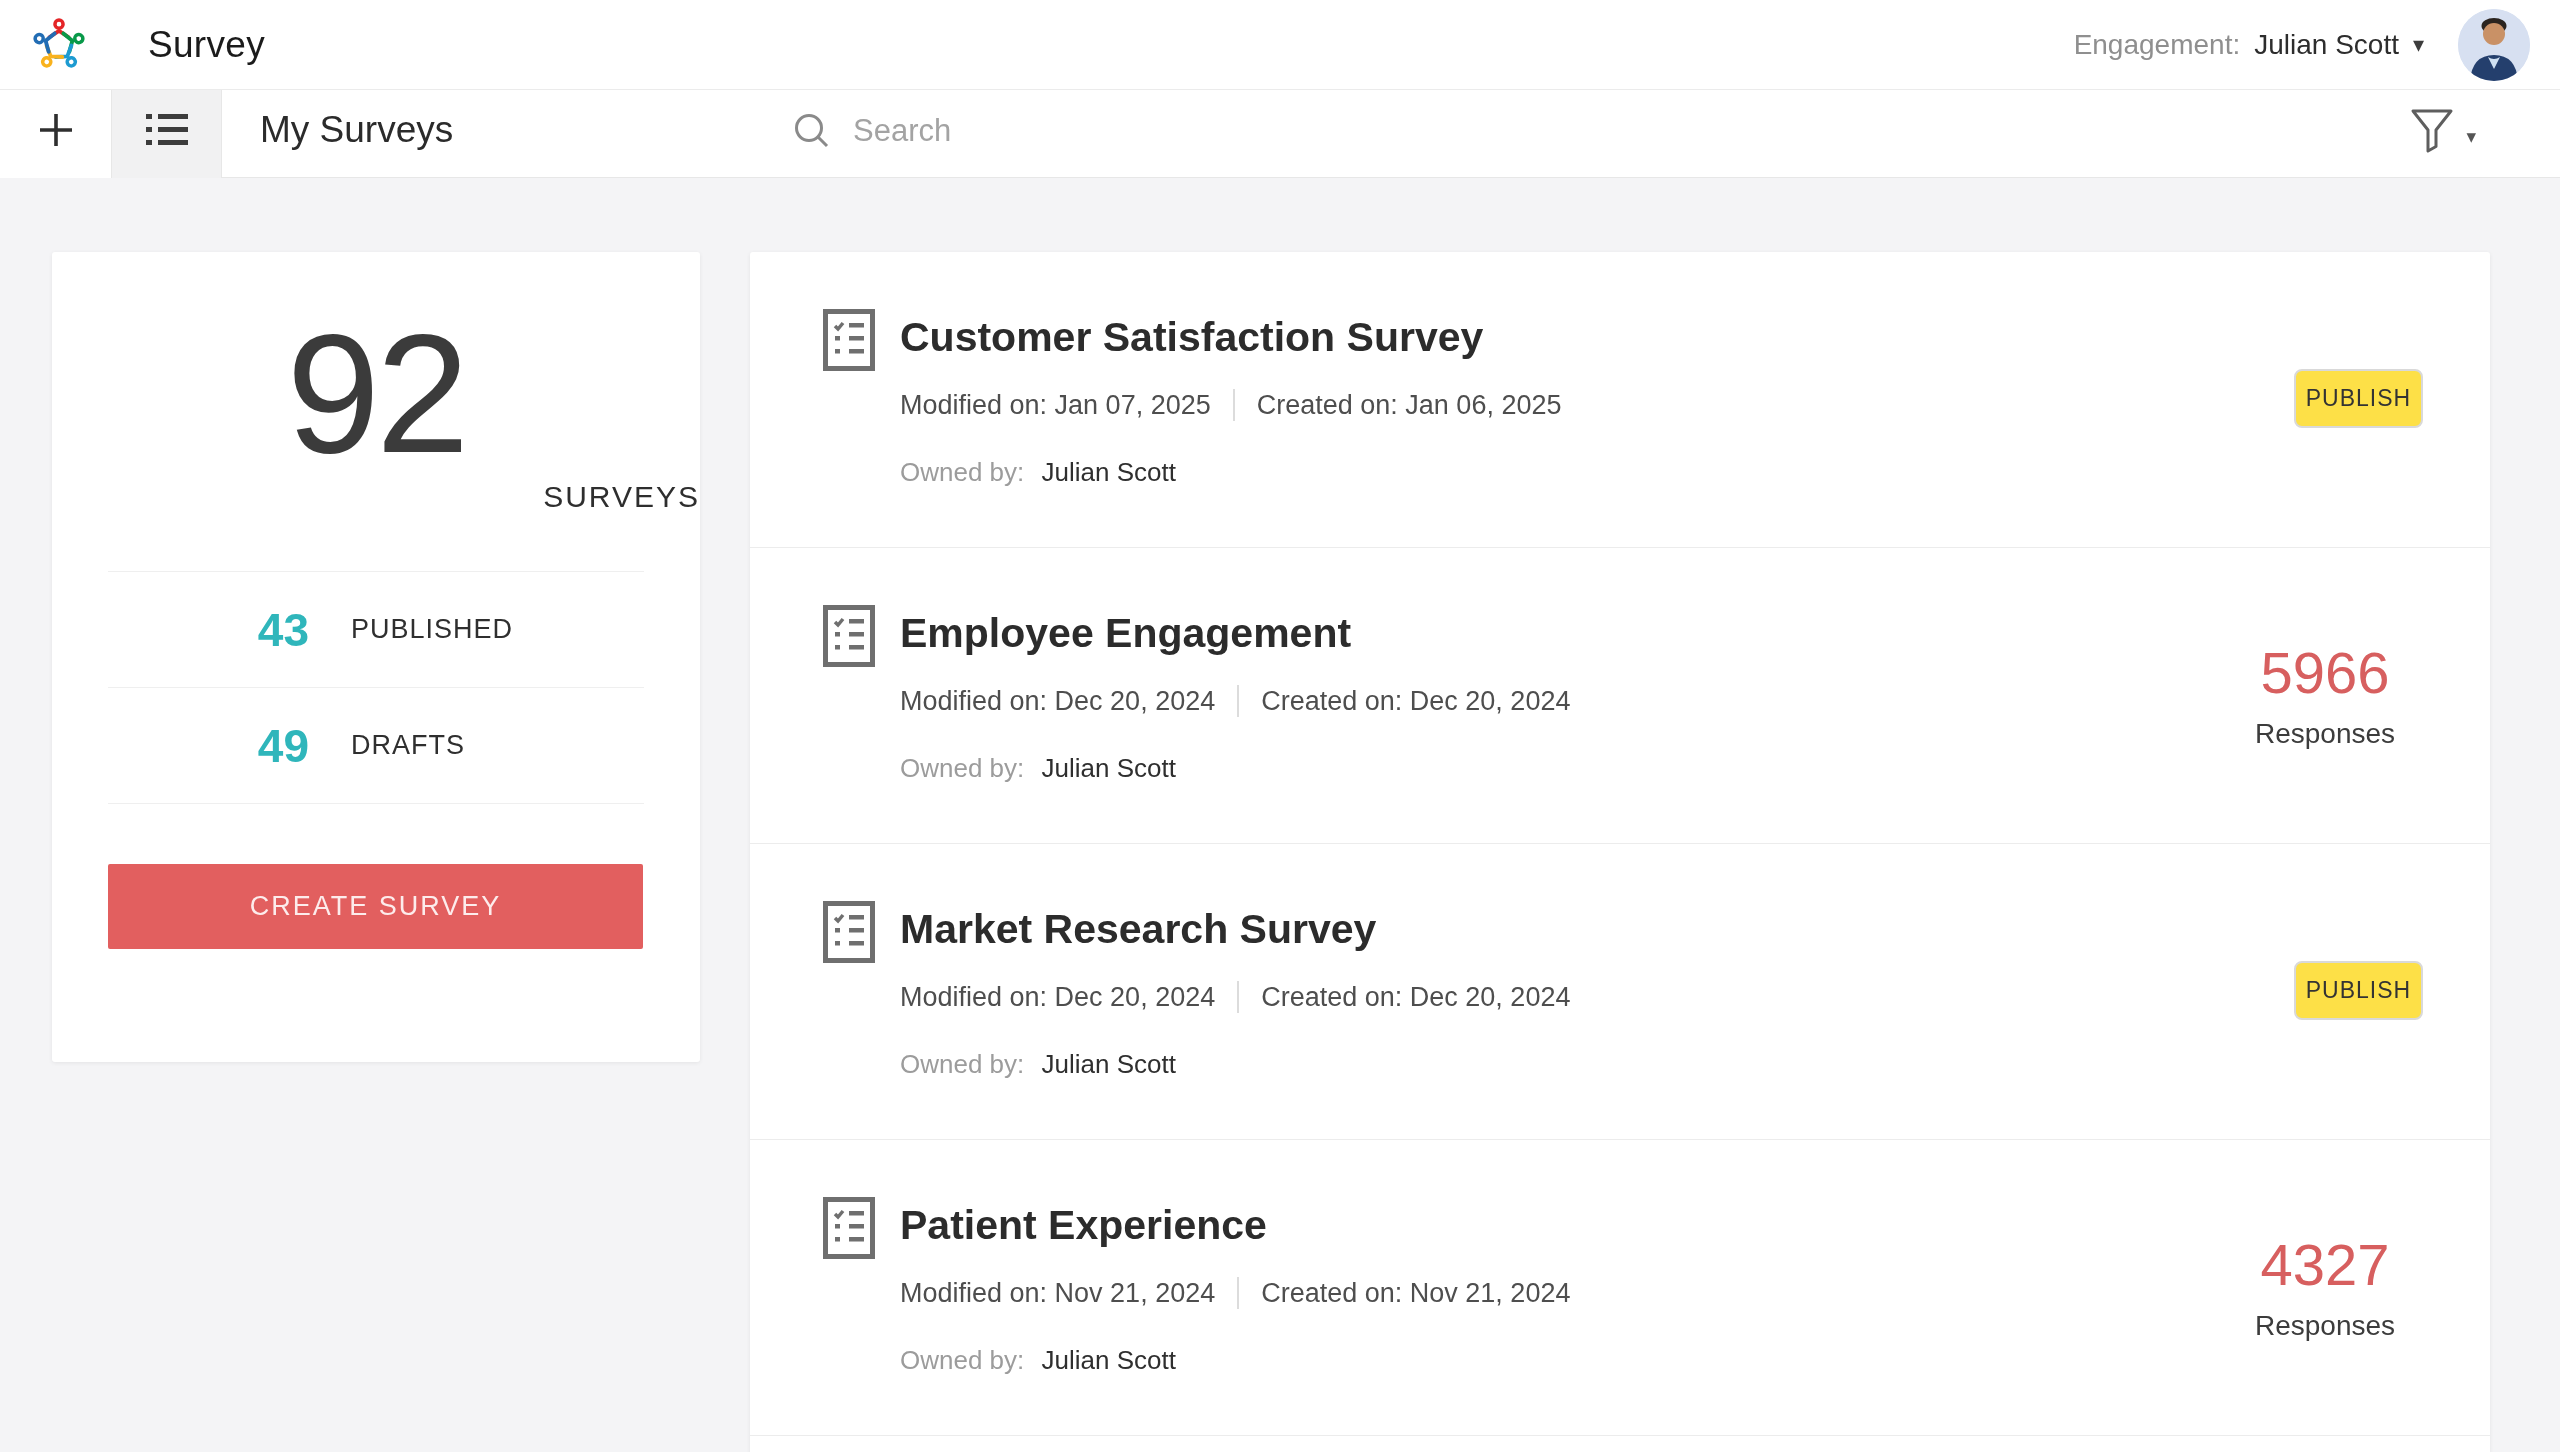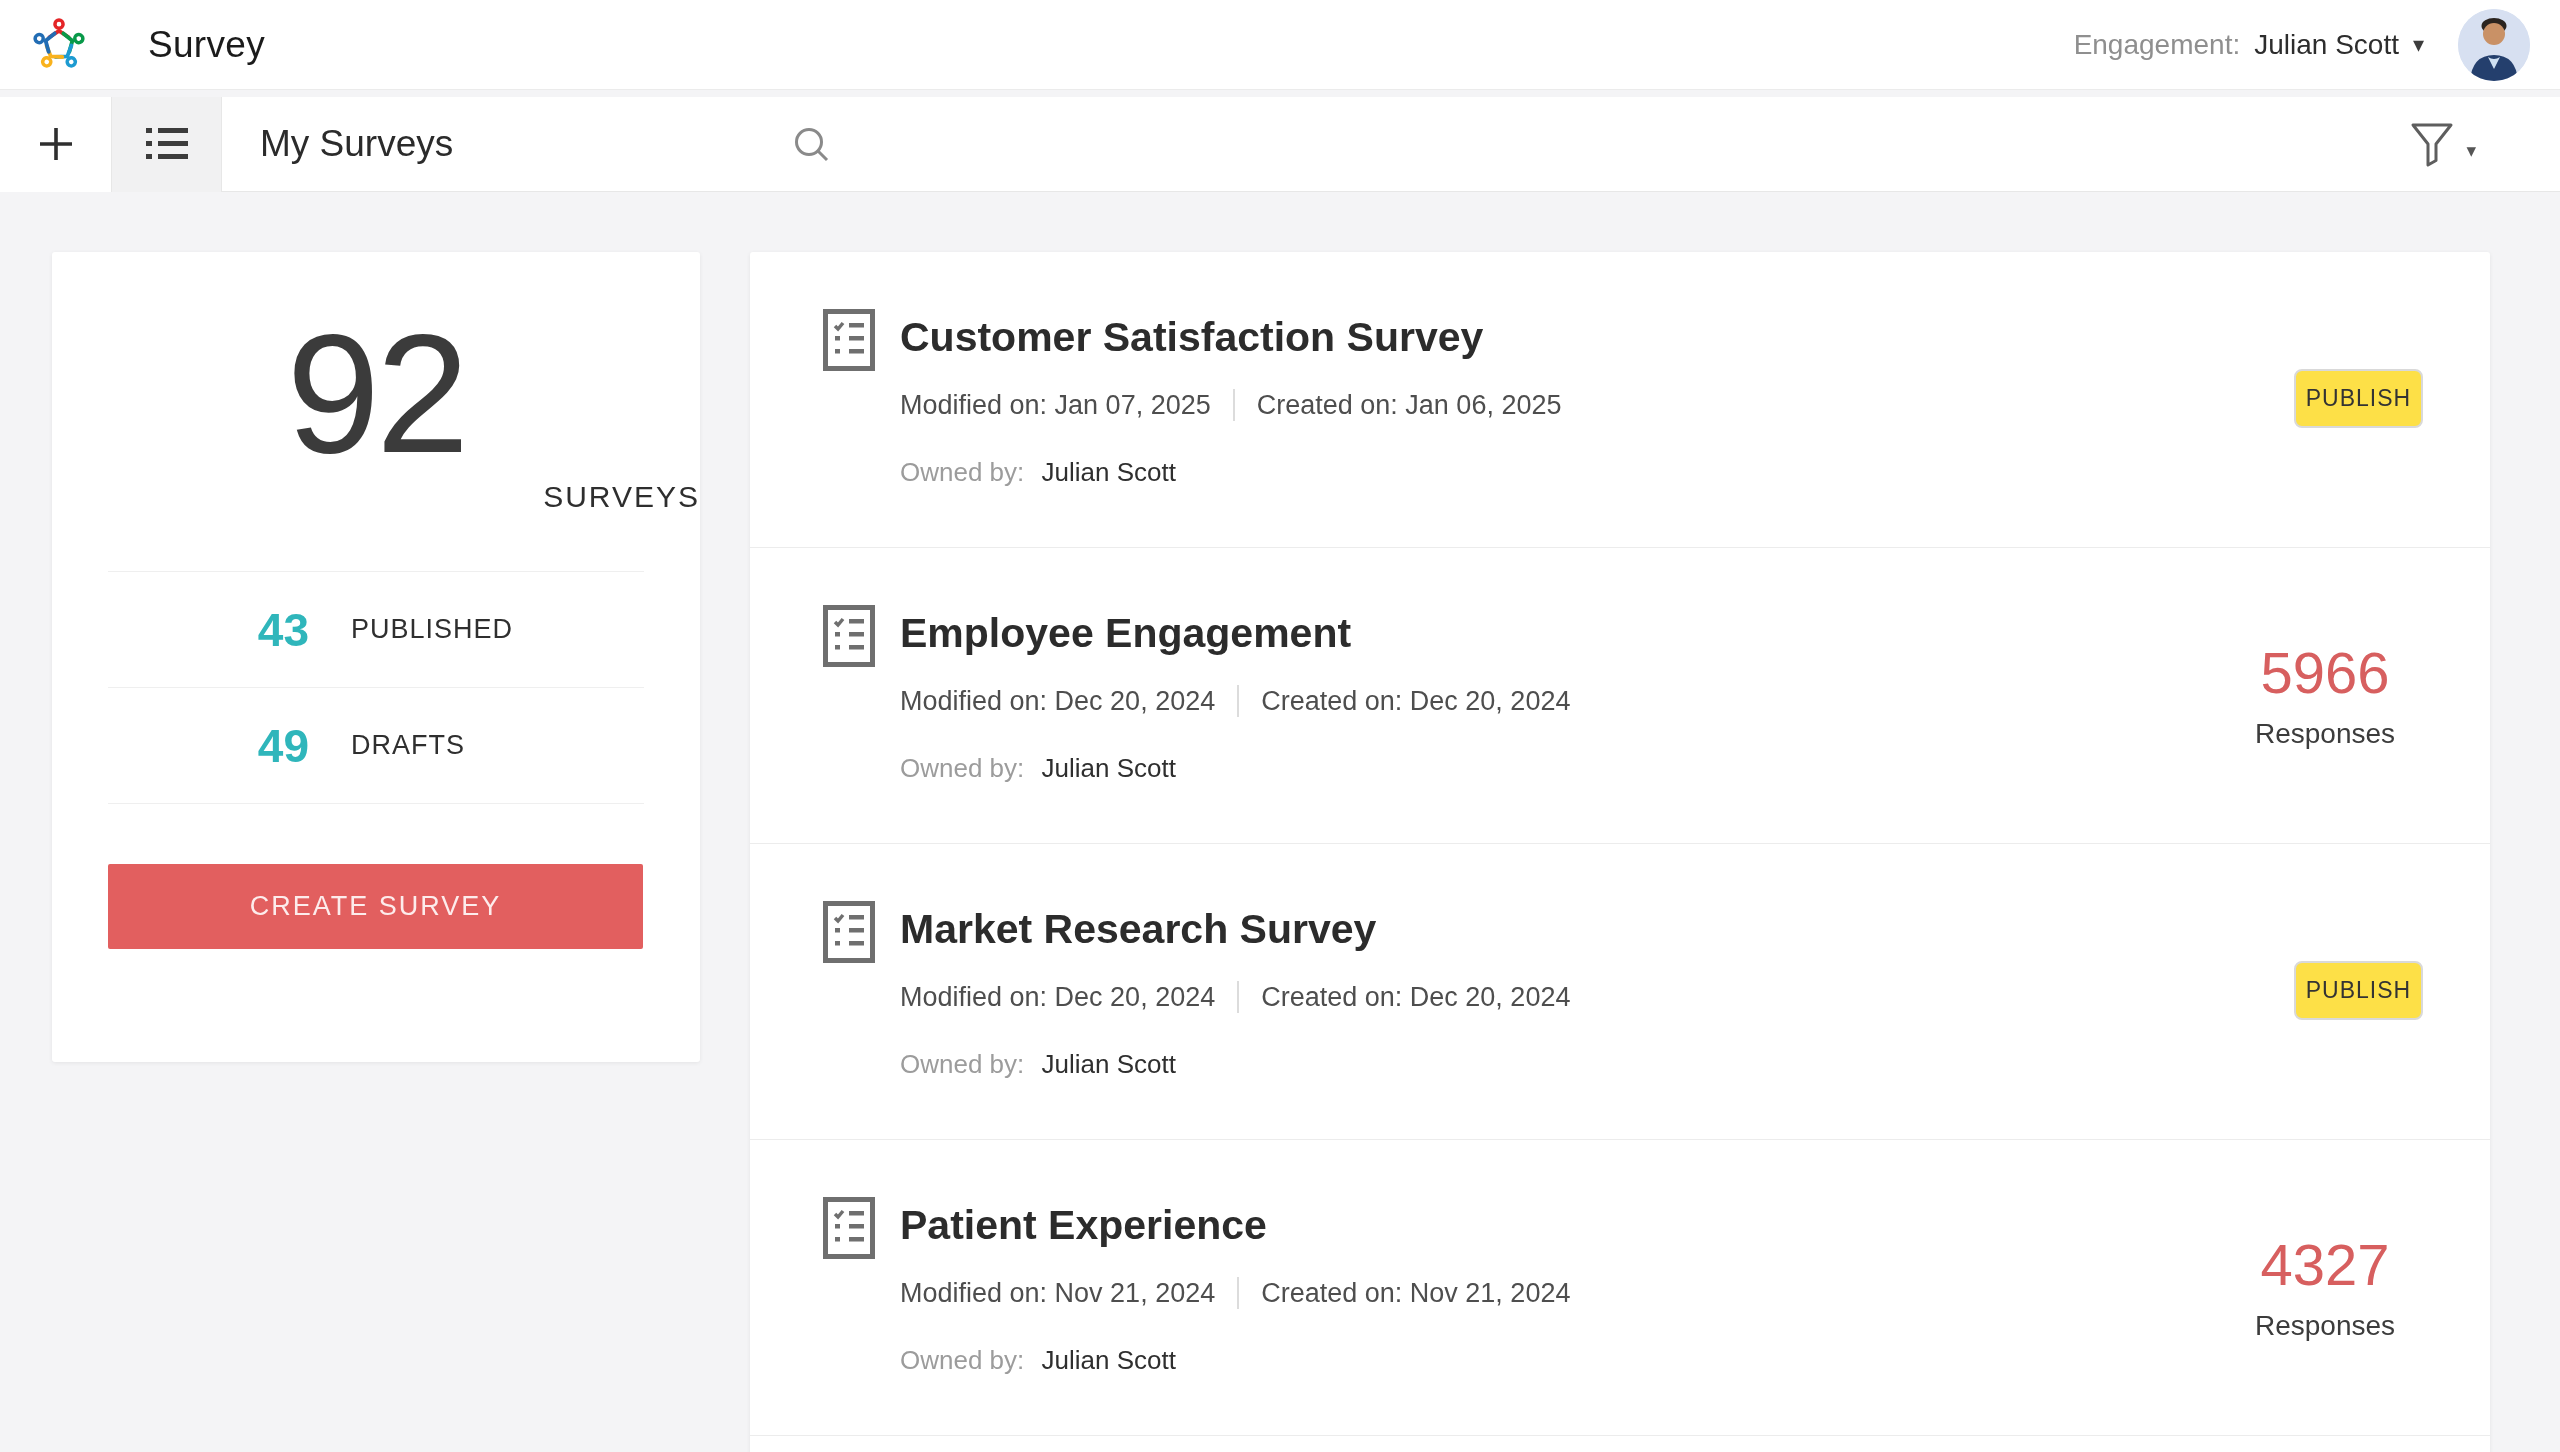--- a/index.html
+++ b/index.html
@@ -14,21 +14,21 @@
   .header-right { margin-left:auto; display:flex; align-items:center; margin-right:30px; }
   .dept-label { color:#8f8f8f; font-size:28px; }
   .dept-trigger { display:flex; align-items:center; margin-left:14px; cursor:pointer; }
   .dept-value { color:#2d2d2d; font-size:28px; font-weight:500; }
   .dept-caret { margin-left:14px; font-size:22px; color:#3d3d3d; line-height:1; }
   .avatar { width:72px; height:72px; border-radius:50%; overflow:hidden; margin-left:34px;
     background:#d7e0f1; flex:0 0 auto; cursor:pointer; }
 
   
   .toolbar { position:absolute; top:83px; left:0; width:2560px; height:95px;
-    background:#fff; border-bottom:1px solid #e7e7e7; display:flex; align-items:center; z-index:4;margin-top:14px; }
+    background:#fff; border-bottom:1px solid #e7e7e7; display:flex; align-items:center; z-index:4; }
   .tb-btn { width:111px; height:95px; display:flex; align-items:center; justify-content:center;
     background:#fff; border:none; cursor:pointer; }
   .tb-btn.view-active { background:#f1f1f2; border-left:1px solid #e7e7e7; border-right:1px solid #e7e7e7; }
   .tb-title { margin-left:38px; font-size:37px; color:#2b2b2b; font-weight:500; }
   .search-group { position:absolute; left:793px; top:0; height:95px; display:flex; align-items:center; }
   .search-group input { border:none; outline:none; background:transparent; margin-left:22px;
     font-size:31px; color:#333; width:520px; font-family:"Liberation Sans",sans-serif; }
   .search-group input::placeholder { color:#a3a3a3; }
   .filter-group { position:absolute; right:84px; top:0; height:95px; display:flex; align-items:center; cursor:pointer; }
   .filter-caret { margin-left:12px; font-size:19px; color:#555; position:relative; top:6px; }
@@ -129,20 +129,21 @@
       <rect x="12" y="27" width="30" height="5" fill="#3c3c3c"></rect>
     </svg>
   </button>
   <div class="tb-title">My Surveys</div>
 
   <div class="search-group">
     <svg width="38" height="38" viewBox="0 0 38 38">
       <circle cx="16" cy="16" r="12.5" stroke="#8a8a8a" stroke-width="3" fill="none"></circle>
       <path d="M25.5,25.5 L34,34" stroke="#8a8a8a" stroke-width="3" fill="none"></path>
     </svg>
+    <input type="text" placeholder="Search" style="">
   </div>
 
   <div class="filter-group">
     <svg width="44" height="46" viewBox="0 0 44 46">
       <path d="M3,3 H41 L26,22 V38.5 L18,43 V22 Z" stroke="#5e5e5e" stroke-width="3" fill="none" stroke-linejoin="round"></path>
     </svg>
     <span class="filter-caret">▾</span>
   </div>
 </div>
 

